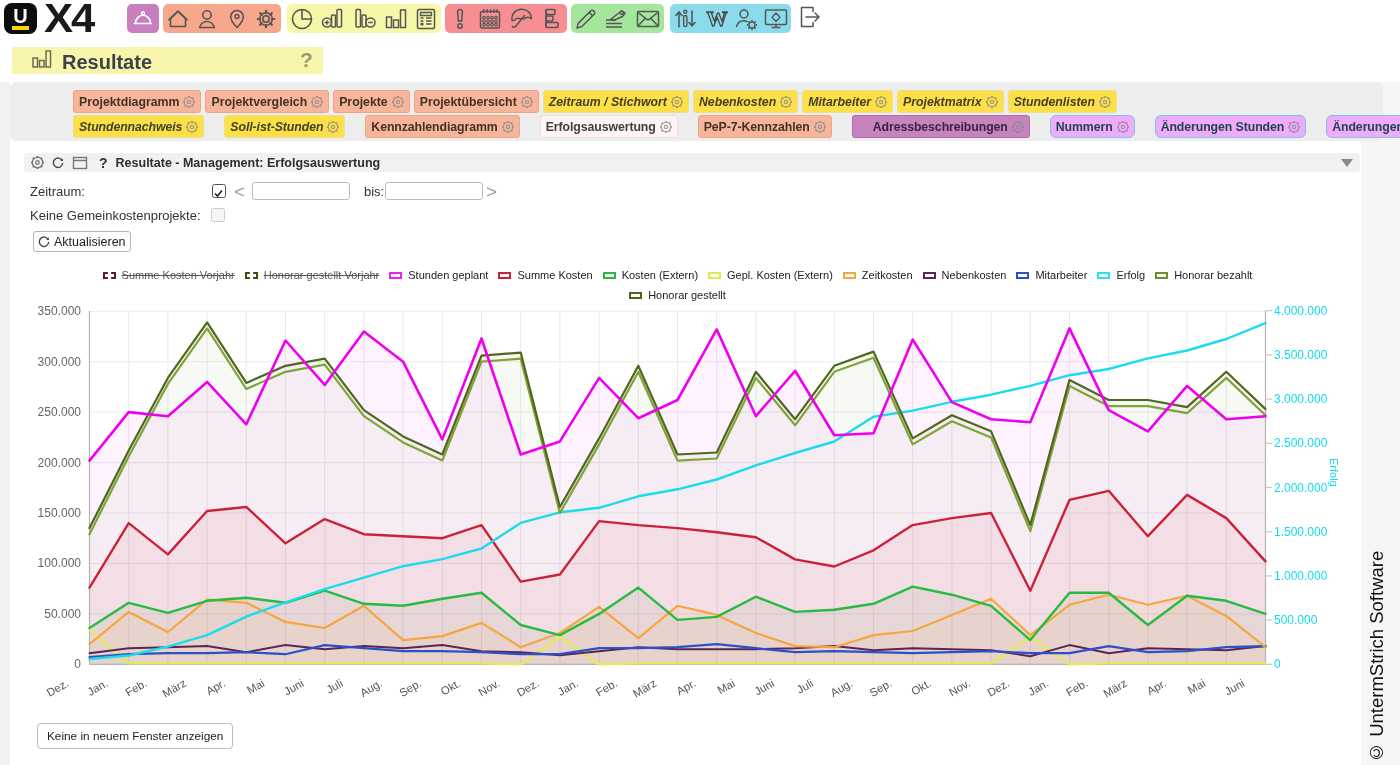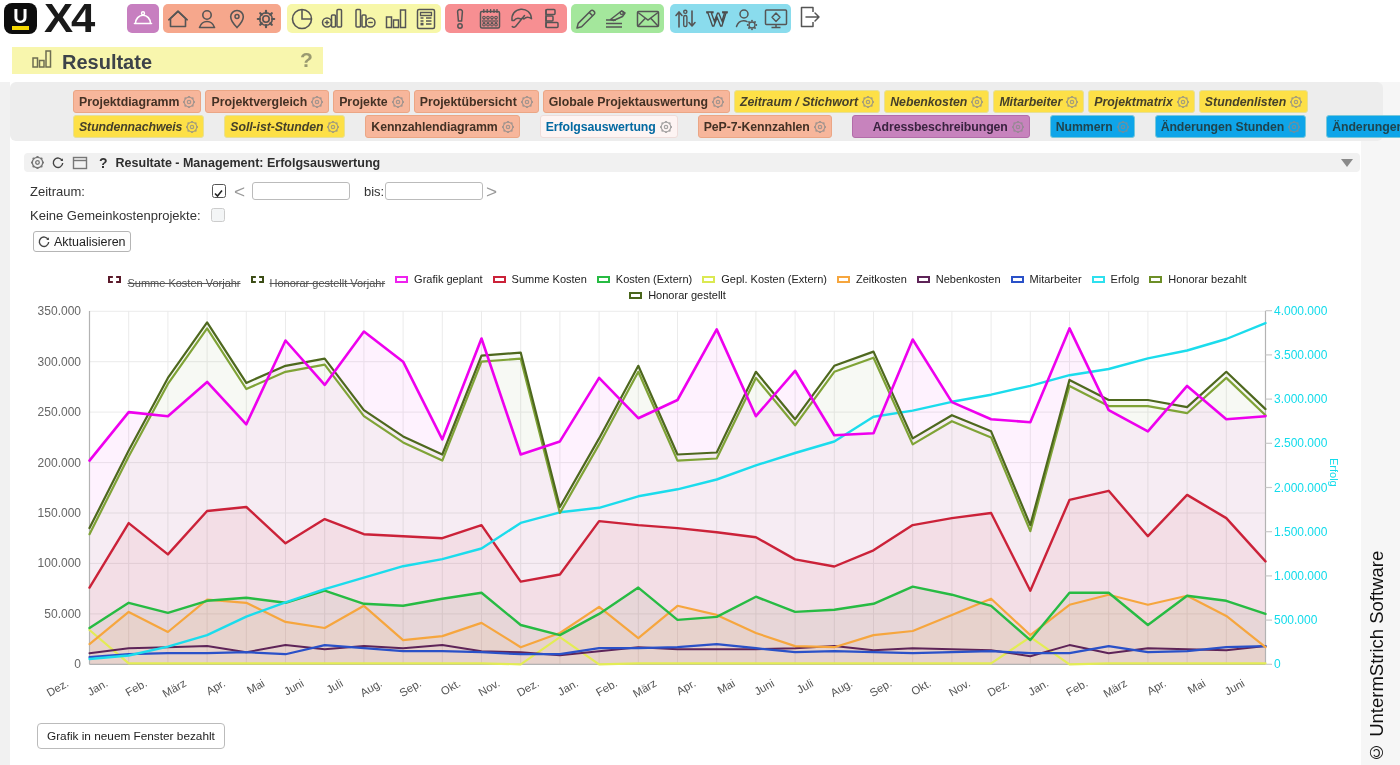--- a/index.html
+++ b/index.html
@@ -34,23 +34,23 @@
   border-radius:6px; }
 .trow { position:absolute; left:17px; display:flex; gap:4px;margin-left:46px; }
 #tr1 { top:8px; }
 #tr2 { top:33px; gap:20px; }
 #tr2 .tab { letter-spacing:-0.08px; }
 .tab { display:inline-flex; align-items:center; height:23px; padding:0 5px; border-radius:3px;
   border:1px solid transparent; font-size:12.3px; font-weight:bold; white-space:nowrap; color:#3f3428; }
 .tab .tg { margin-left:4px; display:flex; opacity:.75; }
 .tab.sal { background:#f7b69b; border-color:#eba685; color:#433125; }
 .tab.yel { background:#fde047; border-color:#e7e098; color:#45402a;font-style:italic; }
-.tab.blu { background:#0ea5e9; border-color:#77c8da; color:#1f444e; }
+.tab.blu { background:#f0abfc; border-color:#77c8da; color:#1f444e;border-radius:6px; }
 .tab.pur { background:#c783bd; border-color:#b36ca9; color:#3a2340;padding-left:20px; }
-.tab.act { background:#fdf4f3; border-color:#eedcda; color:#0369a1; }
+.tab.act { background:#fdf4f3; border-color:#eedcda; color:#404040; }
 .tab.plus { background:#f2f2f2; border-color:#d8d8d8; color:#777; font-size:17px; font-weight:normal;
   padding:0 7px; }
 
 #phead { position:absolute; left:24px; top:153px; width:1336px; height:19px; background:#f1f1f1;
   border-radius:4px; display:flex; align-items:center; }
 #phead .hi { display:flex; margin-left:7px; }
 #phead .q2 { margin-left:11px; font-size:14px; font-weight:bold; color:#333; }
 #phead .ht { margin-left:8px; font-size:12.5px; font-weight:bold; color:#2e2e2e; }
 #phead .dd { position:absolute; right:7px; top:6px; width:0; height:0;
   border-left:6px solid transparent; border-right:6px solid transparent; border-top:8px solid #8a8a8a; }
@@ -69,21 +69,21 @@
 #btn-akt svg { margin-right:3px; }
 
 .lrow { position:absolute; left:89px; width:1177px; display:flex; justify-content:center;
   align-items:center; gap:10px; }
 #lr1 { top:269px; }
 #lr2 { top:289px; }
 .li { display:inline-flex; align-items:center; white-space:nowrap; }
 .sw { width:13px; height:7px; border:2.5px solid; margin-right:6px; background:#fff; }
 .sw.dash { border-style:dashed; }
 .lt { font-size:11px; color:#222; }
-.lt.strike { color:#555; text-decoration:line-through;margin-top:8px; }
+.lt.strike { color:#555; text-decoration:line-through; }
 
 #btn-graf { position:absolute; left:37px; top:723px; height:26px; border:1px solid #bbb;
   border-radius:4px; background:#fff; display:flex; align-items:center; padding:0 9px;
   font-size:11.8px; color:#222; }
 
 #lstrip { position:absolute; left:0; top:82px; width:10px; height:683px; background:#f1f1f1; }
 #rstrip { position:absolute; left:1361px; top:82px; width:39px; height:683px; background:#f6f6f6; }
 #copy { position:absolute; left:1366px; top:548px; width:24px; height:215px;
   font-size:18.5px; color:#111; writing-mode:vertical-rl; transform:rotate(180deg); white-space:nowrap; }
 </style></head>
@@ -458,34 +458,20 @@
             <circle cx="11.3" cy="6.0" r="1.0" fill="#8a8a8a"></circle>
             <circle cx="9.7" cy="9.7" r="1.0" fill="#8a8a8a"></circle>
             <circle cx="6.0" cy="11.3" r="1.0" fill="#8a8a8a"></circle>
             <circle cx="2.3" cy="9.7" r="1.0" fill="#8a8a8a"></circle>
             <circle cx="0.7" cy="6.0" r="1.0" fill="#8a8a8a"></circle>
             <circle cx="2.3" cy="2.3" r="1.0" fill="#8a8a8a"></circle>
             <circle cx="6.0" cy="0.7" r="1.0" fill="#8a8a8a"></circle>
             <circle cx="9.7" cy="2.3" r="1.0" fill="#8a8a8a"></circle>
           </svg>
         </span></span>
-      <span class="tab sal">Globale Projektauswertung<span class="tg">
-          <svg width="12" height="12" viewBox="0 0 12 12" fill="none" class="">
-            <circle cx="6.0" cy="6.0" r="4.8" stroke="#8a8a8a" stroke-width="1.2"></circle>
-            <circle cx="6.0" cy="6.0" r="1.7" stroke="#8a8a8a" stroke-width="1.2"></circle>
-            <circle cx="11.3" cy="6.0" r="1.0" fill="#8a8a8a"></circle>
-            <circle cx="9.7" cy="9.7" r="1.0" fill="#8a8a8a"></circle>
-            <circle cx="6.0" cy="11.3" r="1.0" fill="#8a8a8a"></circle>
-            <circle cx="2.3" cy="9.7" r="1.0" fill="#8a8a8a"></circle>
-            <circle cx="0.7" cy="6.0" r="1.0" fill="#8a8a8a"></circle>
-            <circle cx="2.3" cy="2.3" r="1.0" fill="#8a8a8a"></circle>
-            <circle cx="6.0" cy="0.7" r="1.0" fill="#8a8a8a"></circle>
-            <circle cx="9.7" cy="2.3" r="1.0" fill="#8a8a8a"></circle>
-          </svg>
-        </span></span>
       <span class="tab yel">Zeitraum / Stichwort<span class="tg">
           <svg width="12" height="12" viewBox="0 0 12 12" fill="none" class="">
             <circle cx="6.0" cy="6.0" r="4.8" stroke="#8a8a8a" stroke-width="1.2"></circle>
             <circle cx="6.0" cy="6.0" r="1.7" stroke="#8a8a8a" stroke-width="1.2"></circle>
             <circle cx="11.3" cy="6.0" r="1.0" fill="#8a8a8a"></circle>
             <circle cx="9.7" cy="9.7" r="1.0" fill="#8a8a8a"></circle>
             <circle cx="6.0" cy="11.3" r="1.0" fill="#8a8a8a"></circle>
             <circle cx="2.3" cy="9.7" r="1.0" fill="#8a8a8a"></circle>
             <circle cx="0.7" cy="6.0" r="1.0" fill="#8a8a8a"></circle>
             <circle cx="2.3" cy="2.3" r="1.0" fill="#8a8a8a"></circle>
@@ -732,21 +718,21 @@
     <span class="li">
       <span class="sw dash" style="border-color:#5a1a2a"></span>
       <span class="lt strike">Summe Kosten Vorjahr</span>
     </span>
     <span class="li">
       <span class="sw dash" style="border-color:#3c4d16"></span>
       <span class="lt strike">Honorar gestellt Vorjahr</span>
     </span>
     <span class="li">
       <span class="sw" style="border-color:#ee22ee"></span>
-      <span class="lt">Grafik geplant</span>
+      <span class="lt">Stunden geplant</span>
     </span>
     <span class="li">
       <span class="sw" style="border-color:#cb2239"></span>
       <span class="lt">Summe Kosten</span>
     </span>
     <span class="li">
       <span class="sw" style="border-color:#27bb43"></span>
       <span class="lt">Kosten (Extern)</span>
     </span>
     <span class="li">
@@ -773,14 +759,14 @@
       <span class="sw" style="border-color:#6d8f27"></span>
       <span class="lt">Honorar bezahlt</span>
     </span>
   </div>
 <div class="lrow" id="lr2">
     <span class="li">
       <span class="sw" style="border-color:#4a661c"></span>
       <span class="lt">Honorar gestellt</span>
     </span>
   </div>
-<div id="btn-graf">Grafik in neuem Fenster bezahlt</div>
+<div id="btn-graf">Keine in neuem Fenster anzeigen</div>
 <div id="copy">© UntermStrich Software</div>
 
 </body></html>

